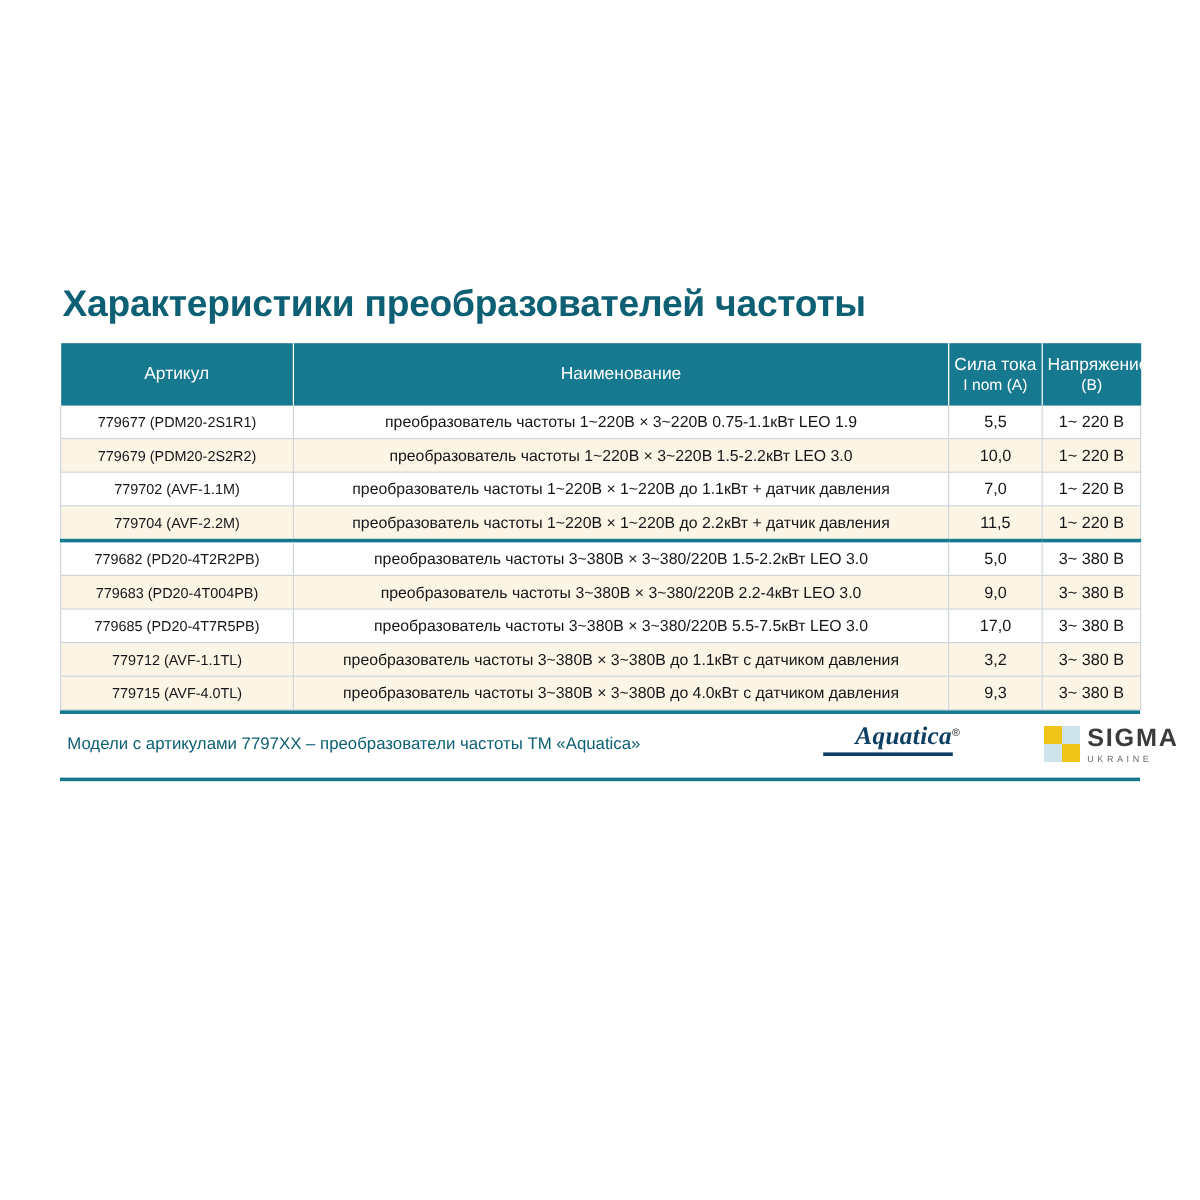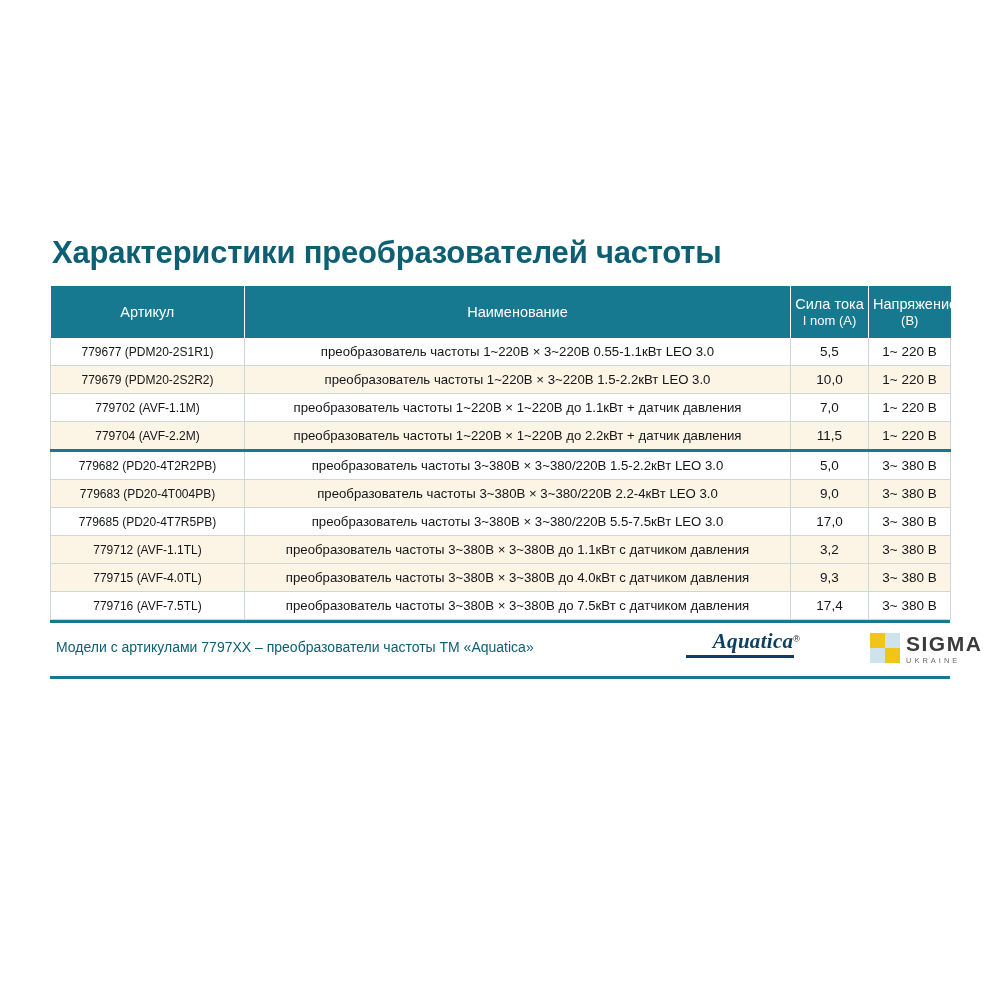--- a/index.html
+++ b/index.html
@@ -194,21 +194,21 @@
           </th>
           <th>
             <span>Напряжение</span>
             <span class="sub">(В)</span>
           </th>
         </tr>
       </thead>
       <tbody id="table-body">
           <tr>
             <td>779677 (PDM20-2S1R1)</td>
-            <td class="name">преобразователь частоты 1~220В × 3~220В 0.55-1.1кВт LEO 3.0</td>
+            <td class="name">преобразователь частоты 1~220В × 3~220В 0.75-1.1кВт LEO 1.9</td>
             <td class="num">5,5</td>
             <td class="num">1~ 220 В</td>
           </tr>
           <tr class="alt">
             <td>779679 (PDM20-2S2R2)</td>
             <td class="name">преобразователь частоты 1~220В × 3~220В 1.5-2.2кВт LEO 3.0</td>
             <td class="num">10,0</td>
             <td class="num">1~ 220 В</td>
           </tr>
           <tr>
@@ -244,26 +244,20 @@
           <tr class="alt">
             <td>779712 (AVF-1.1TL)</td>
             <td class="name">преобразователь частоты 3~380В × 3~380В до 1.1кВт с датчиком давления</td>
             <td class="num">3,2</td>
             <td class="num">3~ 380 В</td>
           </tr>
           <tr class="alt">
             <td>779715 (AVF-4.0TL)</td>
             <td class="name">преобразователь частоты 3~380В × 3~380В до 4.0кВт с датчиком давления</td>
             <td class="num">9,3</td>
-            <td class="num">3~ 380 В</td>
-          </tr>
-          <tr>
-            <td>779716 (AVF-7.5TL)</td>
-            <td class="name">преобразователь частоты 3~380В × 3~380В до 7.5кВт с датчиком давления</td>
-            <td class="num">17,4</td>
             <td class="num">3~ 380 В</td>
           </tr>
         </tbody>
     </table>
 
     <div class="footer">
       <div class="footer-note">Модели с артикулами 7797ХХ – преобразователи частоты ТМ «Aquatica»</div>
 
       <div class="brand-aquatica">
         <span class="word">Aquatica</span><span class="reg">®</span>

